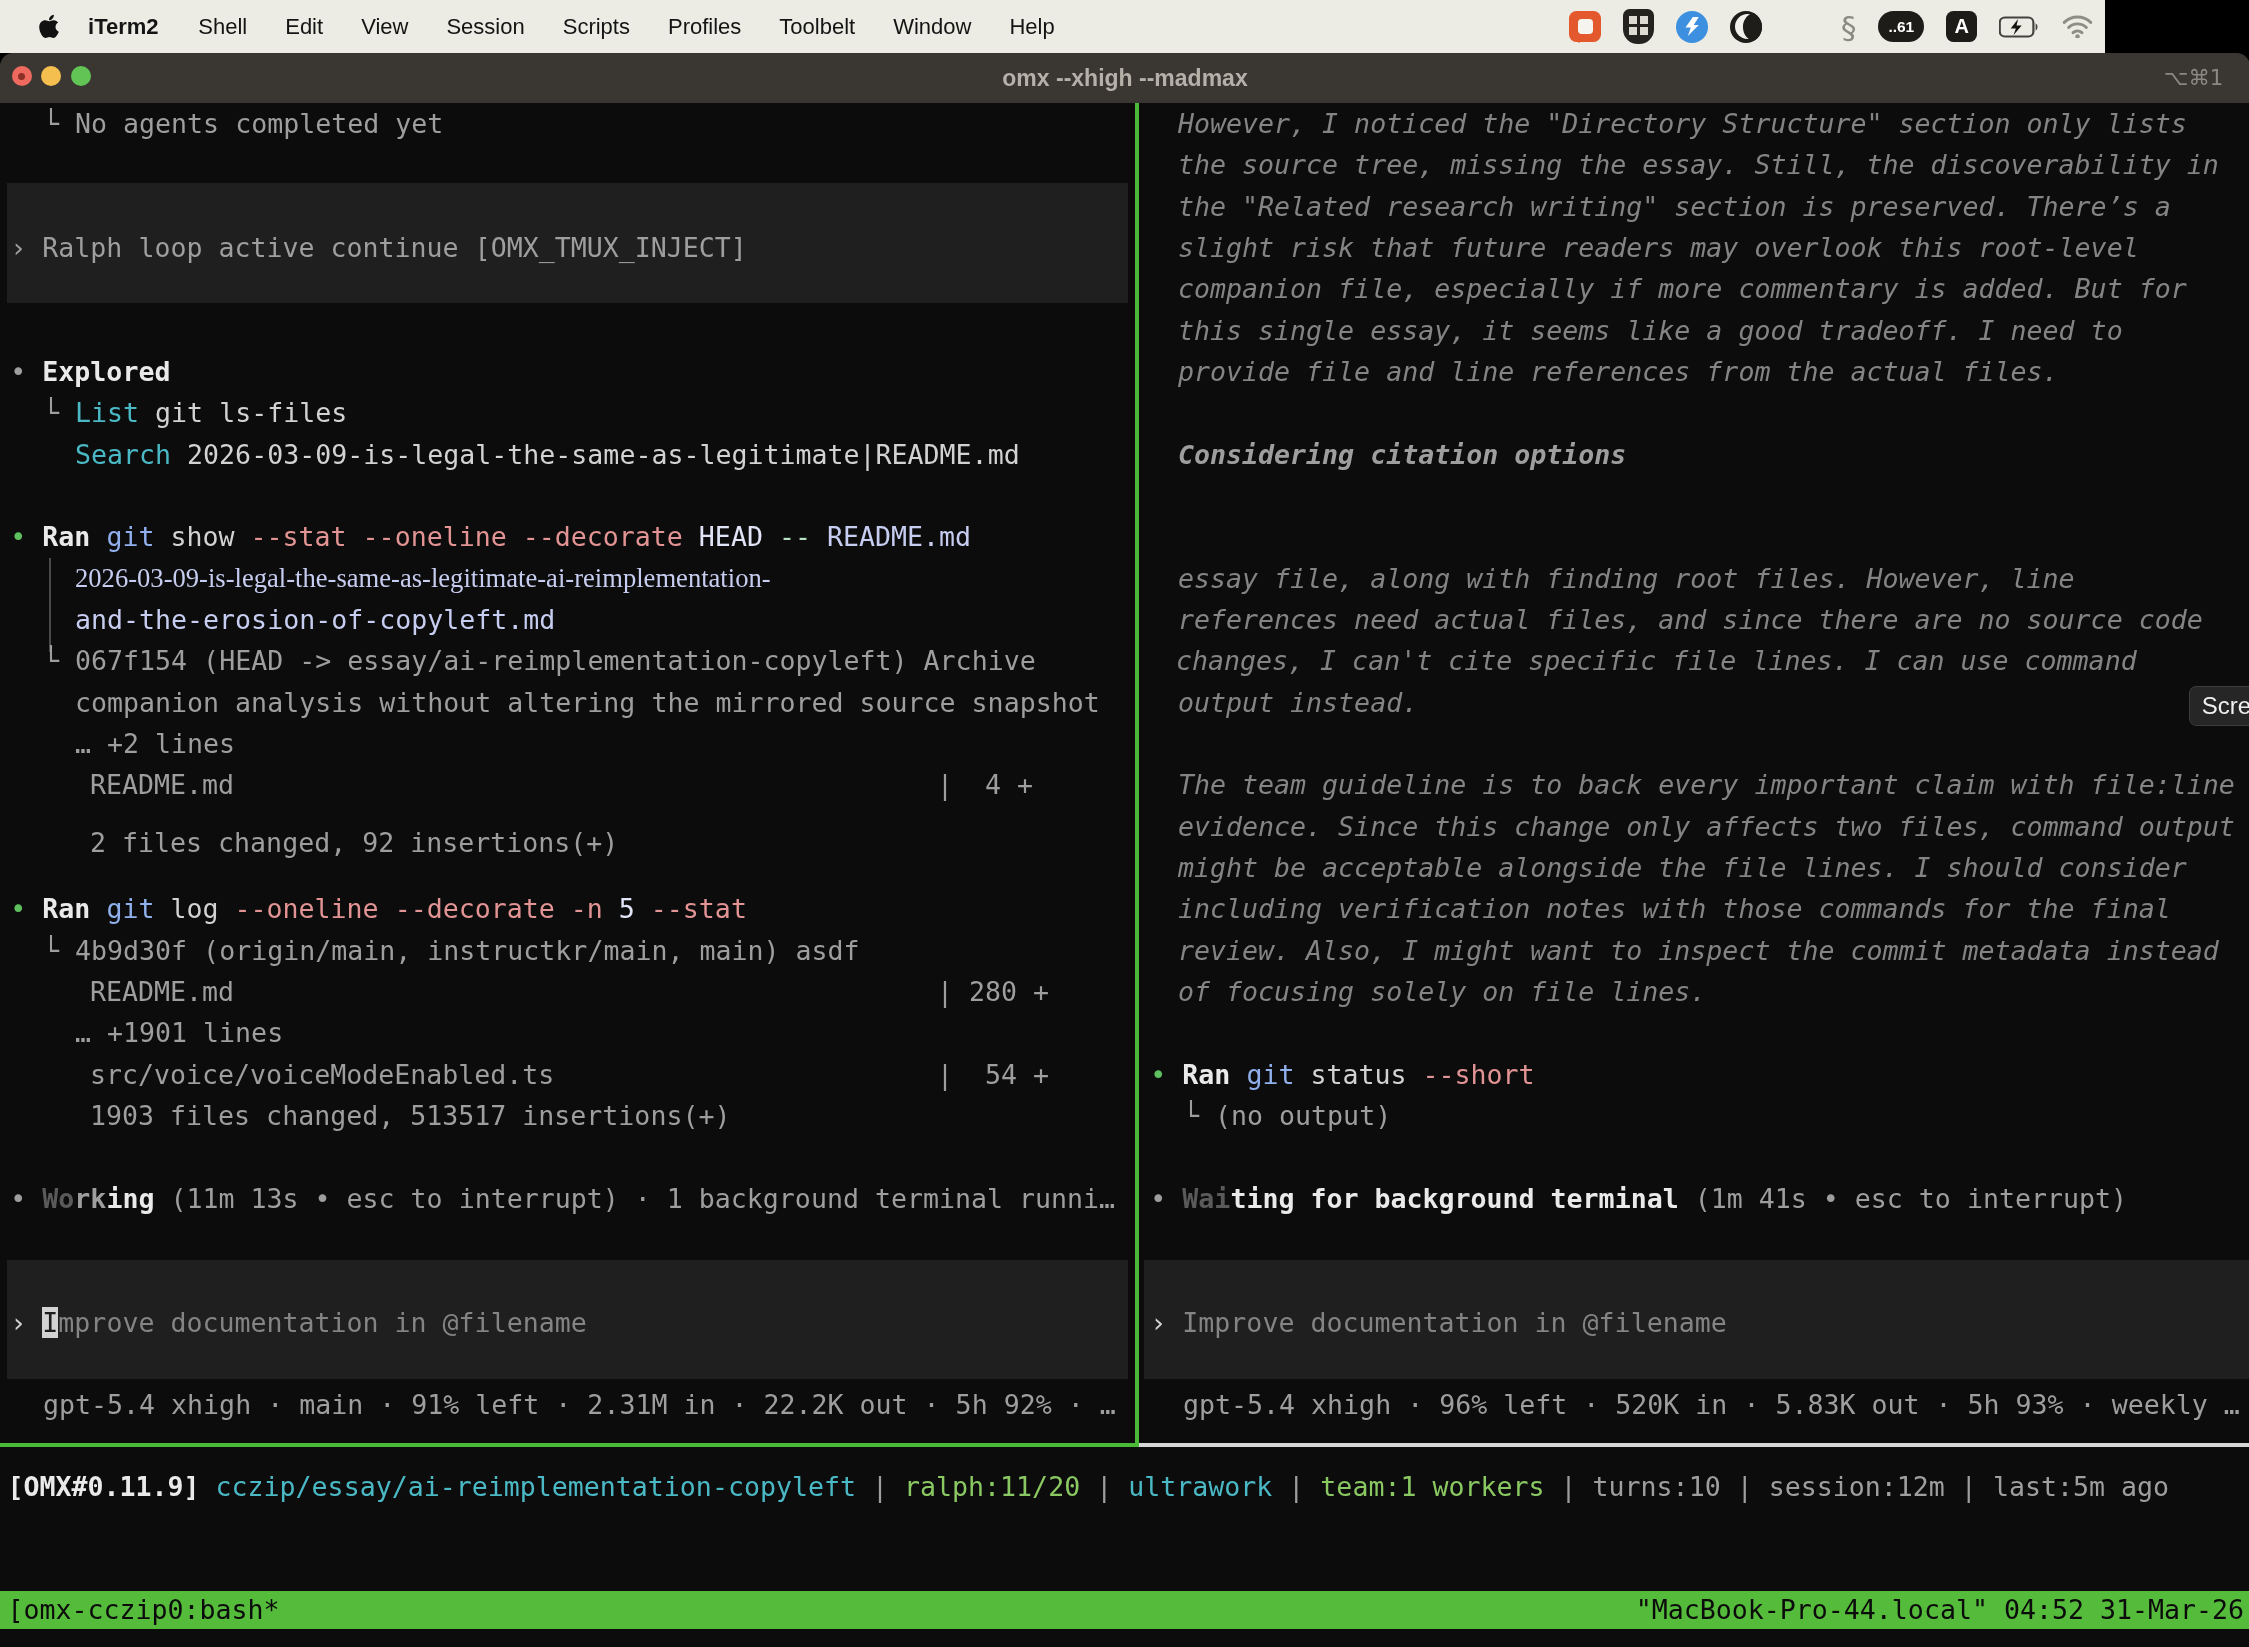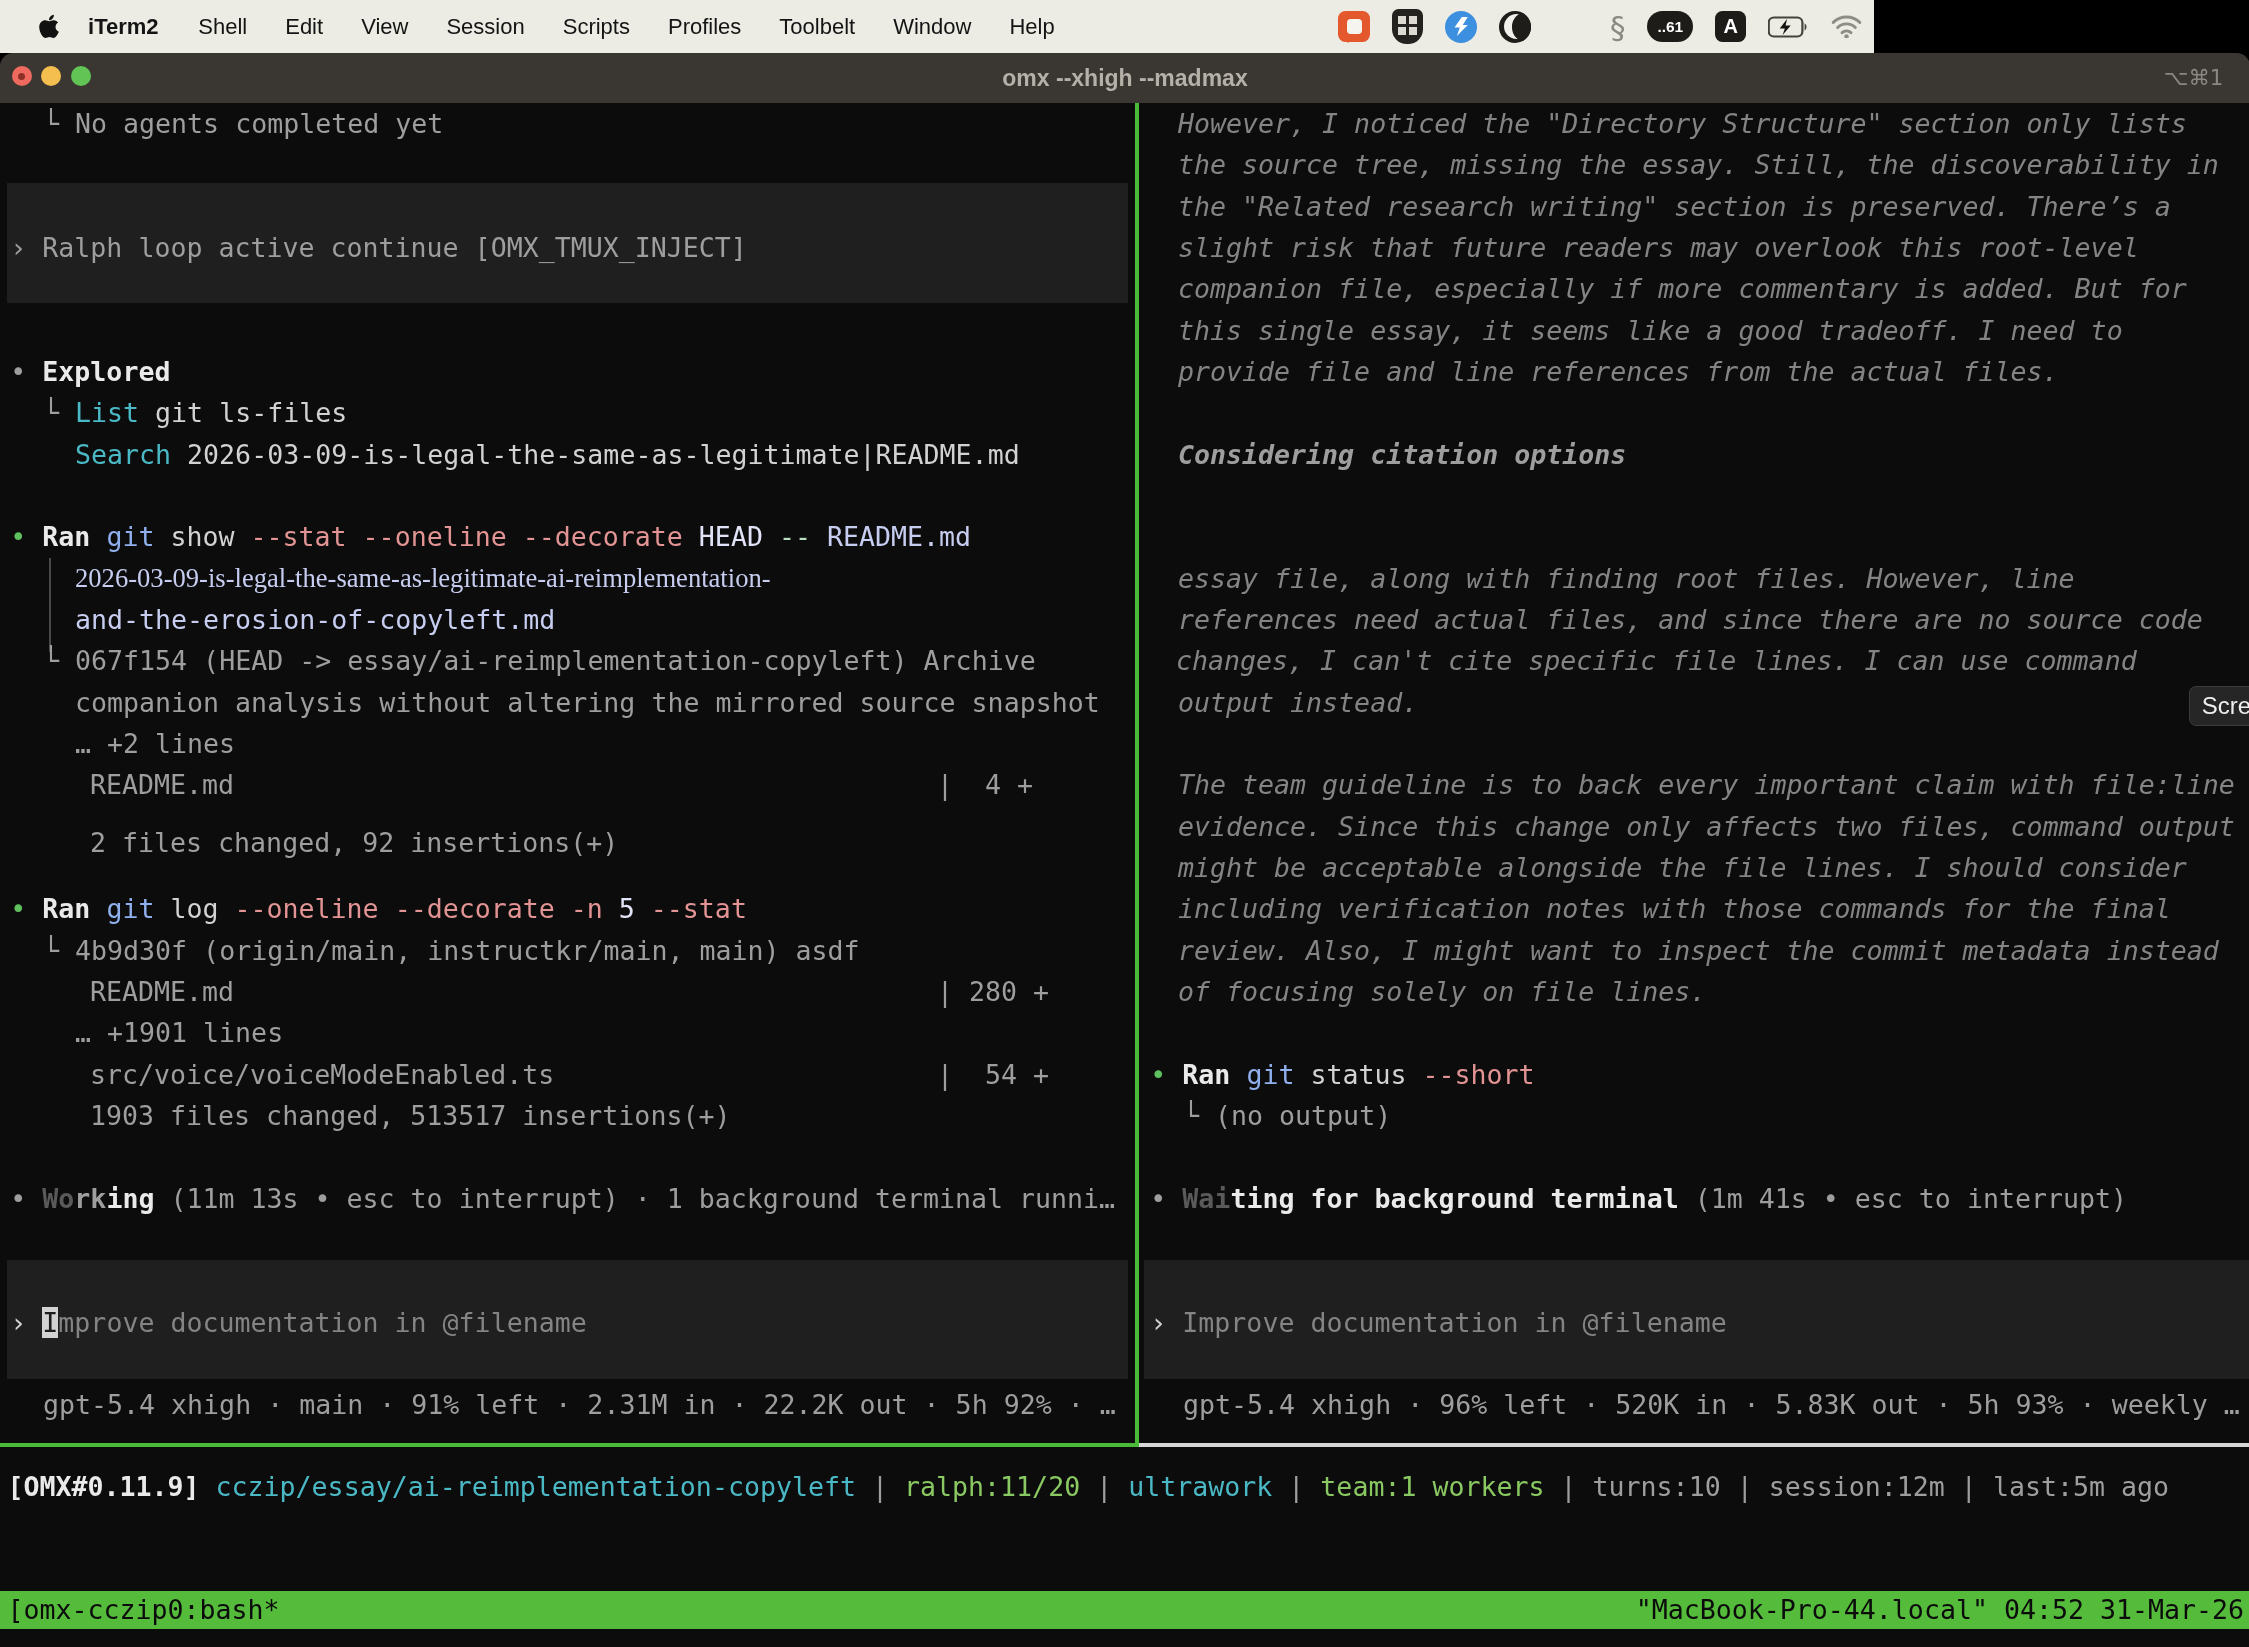--- a/index.html
+++ b/index.html
@@ -1,20 +1,20 @@
 <!DOCTYPE html>
 <html style="font-size:11.8px"><head>
 <meta charset="utf-8">
 <style>
   html,body{margin:0;padding:0}
   body{width:2250px;height:1648px;background:#000;position:relative;overflow:hidden;
        font-family:"DejaVu Sans Mono",monospace}
 
   
-  .menubar{position:absolute;top:0;left:0;width:1874px;height:53px;background:#ecece4;
+  .menubar{position:absolute;top:0;left:0;width:2105px;height:53px;background:#ecece4;
            display:flex;align-items:center;z-index:10}
   .apple{margin-left:38px;display:flex;align-items:center}
   .menu-items{display:flex;align-items:center;margin-left:7.4px}
   .menu-item{font-family:"Liberation Sans",sans-serif;font-size:22px;color:#141414;padding:0 19px}
   .menu-item.app{font-weight:bold;padding:0 20.7px}
   .status-icons{position:absolute;right:11.8px;top:0;height:53px;display:flex;align-items:center;gap:22px}
   .ic{position:relative;display:flex;align-items:center;justify-content:center}
   .ic-record{width:32px;height:31px;background:#e4582e;border-radius:7.4px}
   .ic-record::after{content:"";width:14.8px;height:14.8px;background:#f6f4ee;border-radius:3.7px}
   .ic-record::before{content:"";position:absolute;left:3.7px;bottom:-6.6px;border:6.6px solid transparent;border-top-color:#e4582e}

